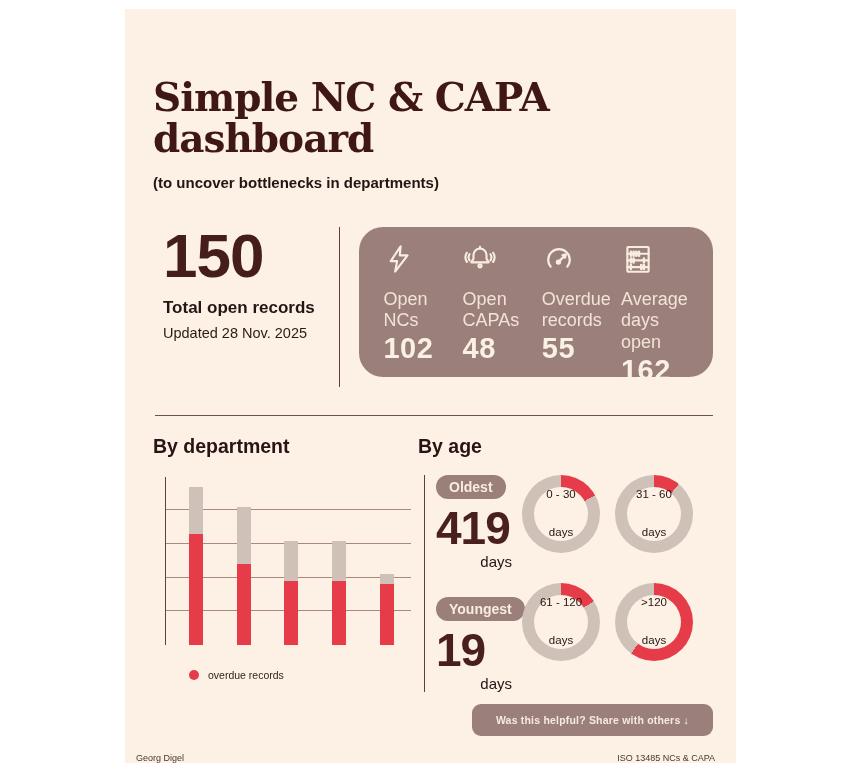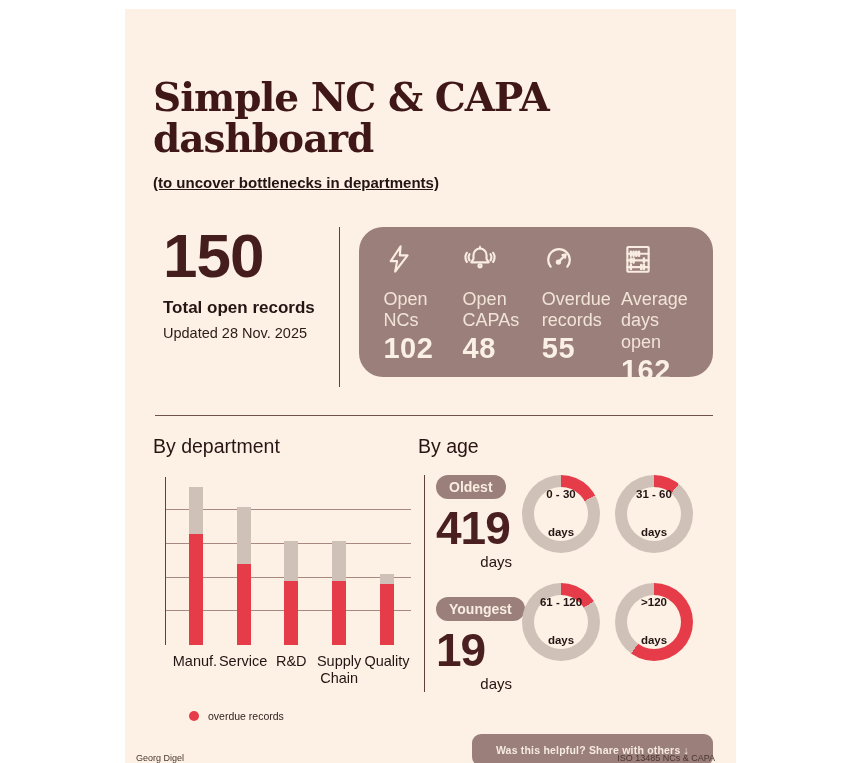--- a/index.html
+++ b/index.html
@@ -2,42 +2,42 @@
 <html><head>
 <meta charset="utf-8">
 <style>
   html,body{margin:0;padding:0;width:861px;height:763px;overflow:hidden;}
   body{background:#ffffff;font-family:"Liberation Sans",sans-serif;color:#2c1a16;}
   .sheet{position:relative;width:611px;height:763px;margin:9px auto;background:#fcf1e4;box-sizing:border-box;}
   .content{padding:68px 23px 0 28px;box-sizing:border-box;}
 
   
   .title{font-family:"DejaVu Serif","Liberation Serif",serif;font-weight:700;font-size:39px;letter-spacing:-1px;color:#3f1717;line-height:1.05;}
-  .subtitle{margin-top:15px;font-size:15px;font-weight:600;color:#241414;text-decoration:underline;}
+  .subtitle{margin-top:15px;font-size:15px;font-weight:600;color:#241414;}
 
   
   .stats-row{display:flex;margin-top:36px;}
   .summary-block{width:189px;box-sizing:border-box;padding-left:10px;}
   .summary-value{font-size:62px;font-weight:700;color:#451d1d;line-height:.95;letter-spacing:-1px;}
   .summary-label{margin-top:12px;font-size:17px;font-weight:700;color:#241414;}
   .summary-updated{margin-top:7px;font-size:14.5px;color:#2c1a16;}
   .v-divider{width:1px;height:160px;background:#5f4038;}
   .stats-panel{margin-left:19px;width:358px;height:150px;background:#9b7f7a;border-radius:24px;box-sizing:border-box;
     display:flex;justify-content:space-between;padding:15px 24px 13px;}
   .stat-col{display:flex;flex-direction:column;}
   .stat-icon{height:36px;display:flex;align-items:flex-end;}
   .stat-rule{width:38px;height:2px;background:#f6ead d;background:#f6eadd;opacity:.85;margin-top:7px;}
   .stat-label{margin-top:6px;width:68px;font-size:18px;line-height:1.2;color:#f1e4d7;}
   .stat-value{margin-top:auto;font-size:29px;font-weight:700;color:#faf0e3;letter-spacing:.5px;}
 
   .divider-h{margin:28px 0 0 2px;border:none;border-top:1px solid #5f4038;opacity:.9;}
 
   
   .charts-row{display:flex;margin-top:19px;}
-  .section-title{font-size:19.5px;font-weight:400;color:#281414;}
+  .section-title{font-size:19.5px;font-weight:700;color:#281414;}
   .dept-col{width:265px;box-sizing:border-box;}
   .bar-wrap{margin-top:19px;margin-left:12px;}
   .bar-plot{position:relative;width:246px;height:168px;border-left:1.5px solid #5f4038;display:flex;align-items:flex-end;padding-left:6px;box-sizing:border-box;}
   .gridline{position:absolute;left:0;width:100%;height:1px;background:#a8897f;}
   .bar-slot{width:49px;display:flex;justify-content:center;align-items:flex-end;height:100%;}
   .bar-total{position:relative;width:14px;background:#cfc0b8;}
   .bar-overdue{position:absolute;left:0;right:0;bottom:0;background:#e63c49;}
   .bar-labels{display:flex;width:246px;margin-top:8px;padding-left:6px;box-sizing:border-box;}
   .bar-label{width:49px;text-align:center;font-size:14.5px;color:#241414;line-height:1.15;}
   .legend{margin:24px 0 0 36px;}
@@ -47,21 +47,21 @@
   .age-col{flex:1;box-sizing:border-box;}
   .age-content{display:flex;margin-left:6px;margin-top:17px;border-left:1px solid #5f4038;padding-left:11px;min-height:198px;}
   .age-stat-block{width:76px;}
   .age-stat-block.second{margin-top:27px;}
   .pill{display:inline-block;background:#9b7f7a;color:#f8ede0;font-size:14px;font-weight:700;padding:4px 13px;border-radius:15px;}
   .age-value{margin-top:6px;font-size:46px;font-weight:700;color:#4a1f1f;line-height:1;letter-spacing:-1px;}
   .age-unit{margin-top:2px;text-align:right;font-size:15px;font-weight:500;color:#241414;}
   .donut-grid{display:grid;grid-template-columns:78px 78px;gap:30px 15px;margin-left:10px;align-self:start;}
   .donut{width:78px;height:78px;border-radius:50%;position:relative;}
   .donut-hole{position:absolute;inset:12px;border-radius:50%;background:#fcf1e4;display:flex;flex-direction:column;align-items:center;justify-content:center;
-    font-size:11.5px;font-weight:700;color:#241414;line-height:1.3;text-align:center;gap:23px;}
+    font-size:11.5px;font-weight:400;color:#241414;line-height:1.3;text-align:center;gap:23px;}
 
   
   .share-row{display:flex;justify-content:flex-end;margin-top:12px;}
   .share-btn{background:#9b7f7a;color:#f6ebdf;border:none;border-radius:9px;font-family:"Liberation Sans",sans-serif;
     font-weight:700;font-size:10.5px;padding:10px 24px;letter-spacing:.2px;cursor:pointer;}
   .footer{position:absolute;left:11px;right:21px;bottom:9px;display:flex;justify-content:space-between;font-size:9px;color:#4a372e;}
 
   svg.sicon{display:block;}
 </style>
 </head>
@@ -176,27 +176,20 @@
                 <div class="bar-total" style="height: 104.16px; background: rgb(207, 192, 184);">
                   <div class="bar-overdue" style="height: 63.84px; background: rgb(230, 60, 73);"></div>
                 </div>
               </div>
               <div class="bar-slot">
                 <div class="bar-total" style="height: 70.56px; background: rgb(207, 192, 184);">
                   <div class="bar-overdue" style="height: 60.48px; background: rgb(230, 60, 73);"></div>
                 </div>
               </div>
             </div>
-          <div class="bar-labels">
-              <div class="bar-label">Manuf.</div>
-              <div class="bar-label">Service</div>
-              <div class="bar-label">R&amp;D</div>
-              <div class="bar-label">Supply Chain</div>
-              <div class="bar-label">Quality</div>
-            </div>
         </div>
         <div class="legend">
           <div class="legend-row">
             <span class="legend-dot" id="dot-overdue" style="background: rgb(230, 60, 73);"></span>
             <span>overdue records</span>
           </div>
         </div>
       </div>
 
       <div class="age-col">

